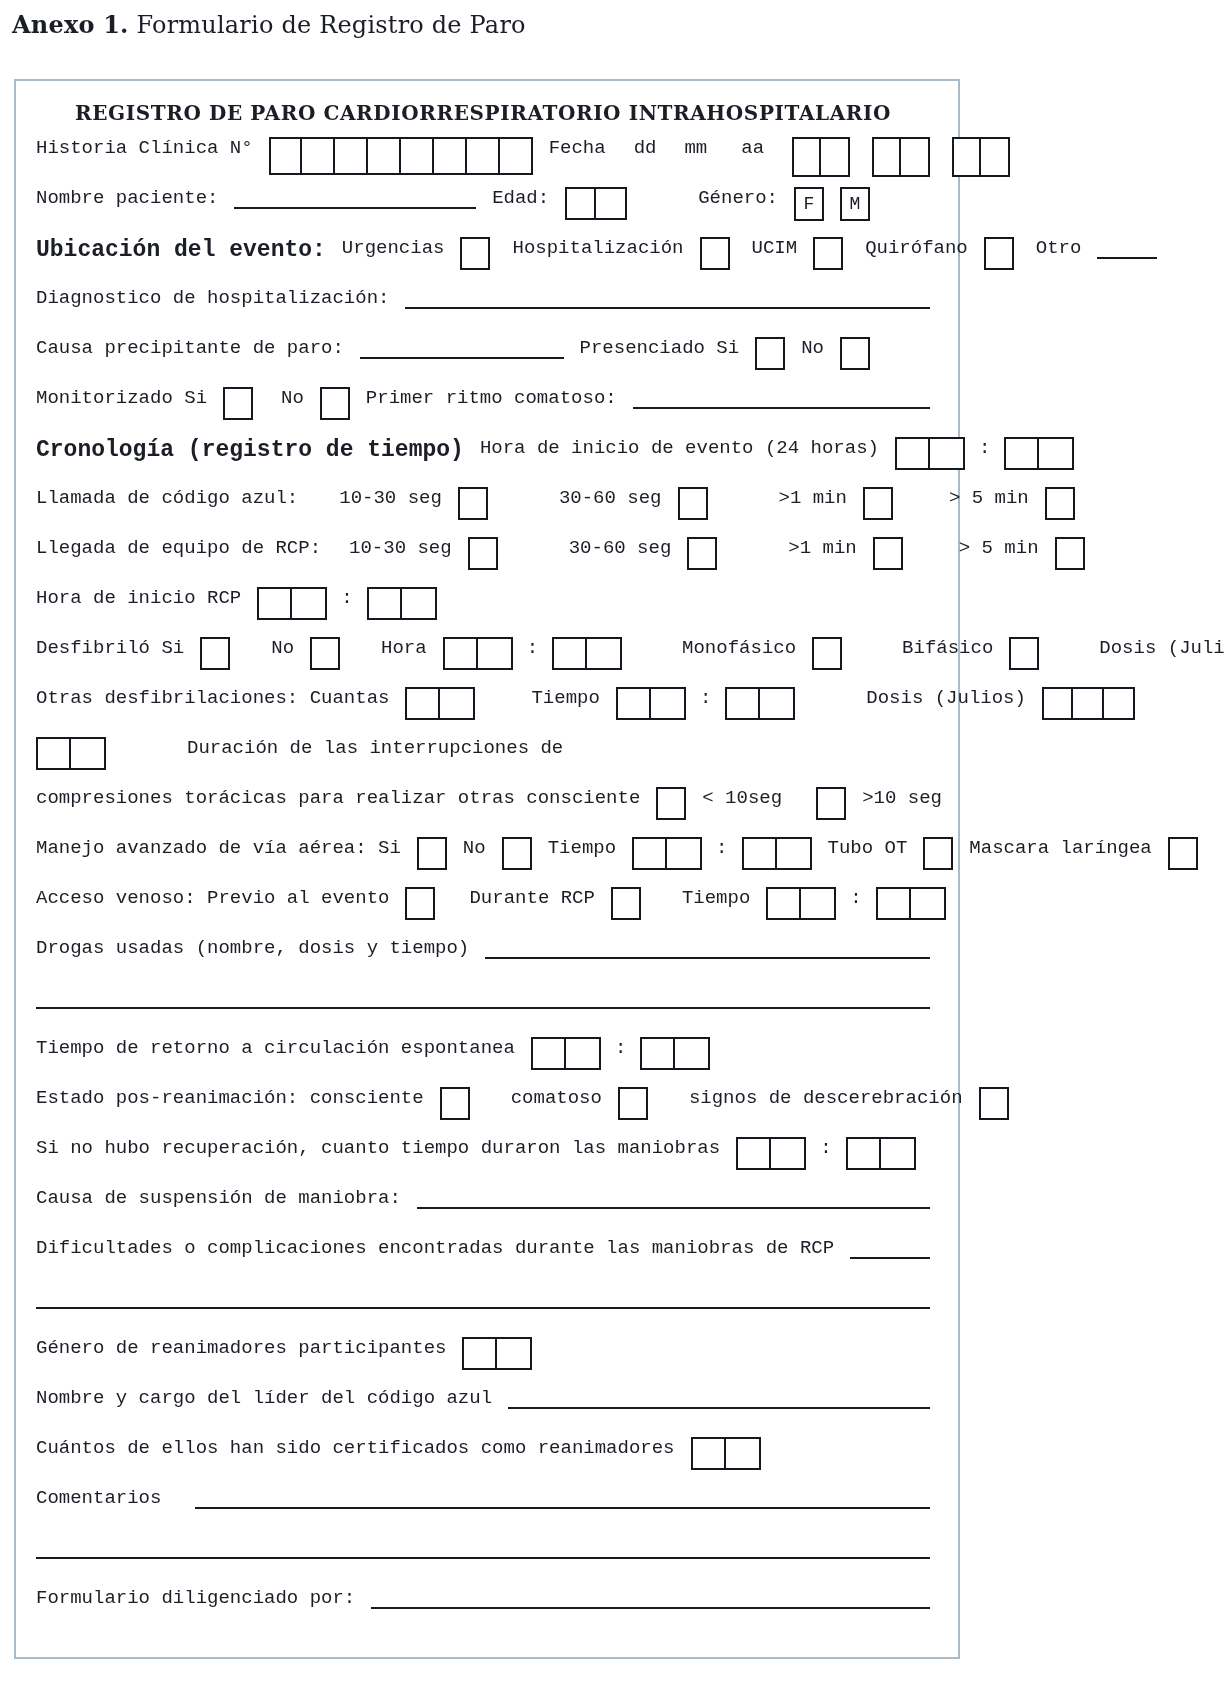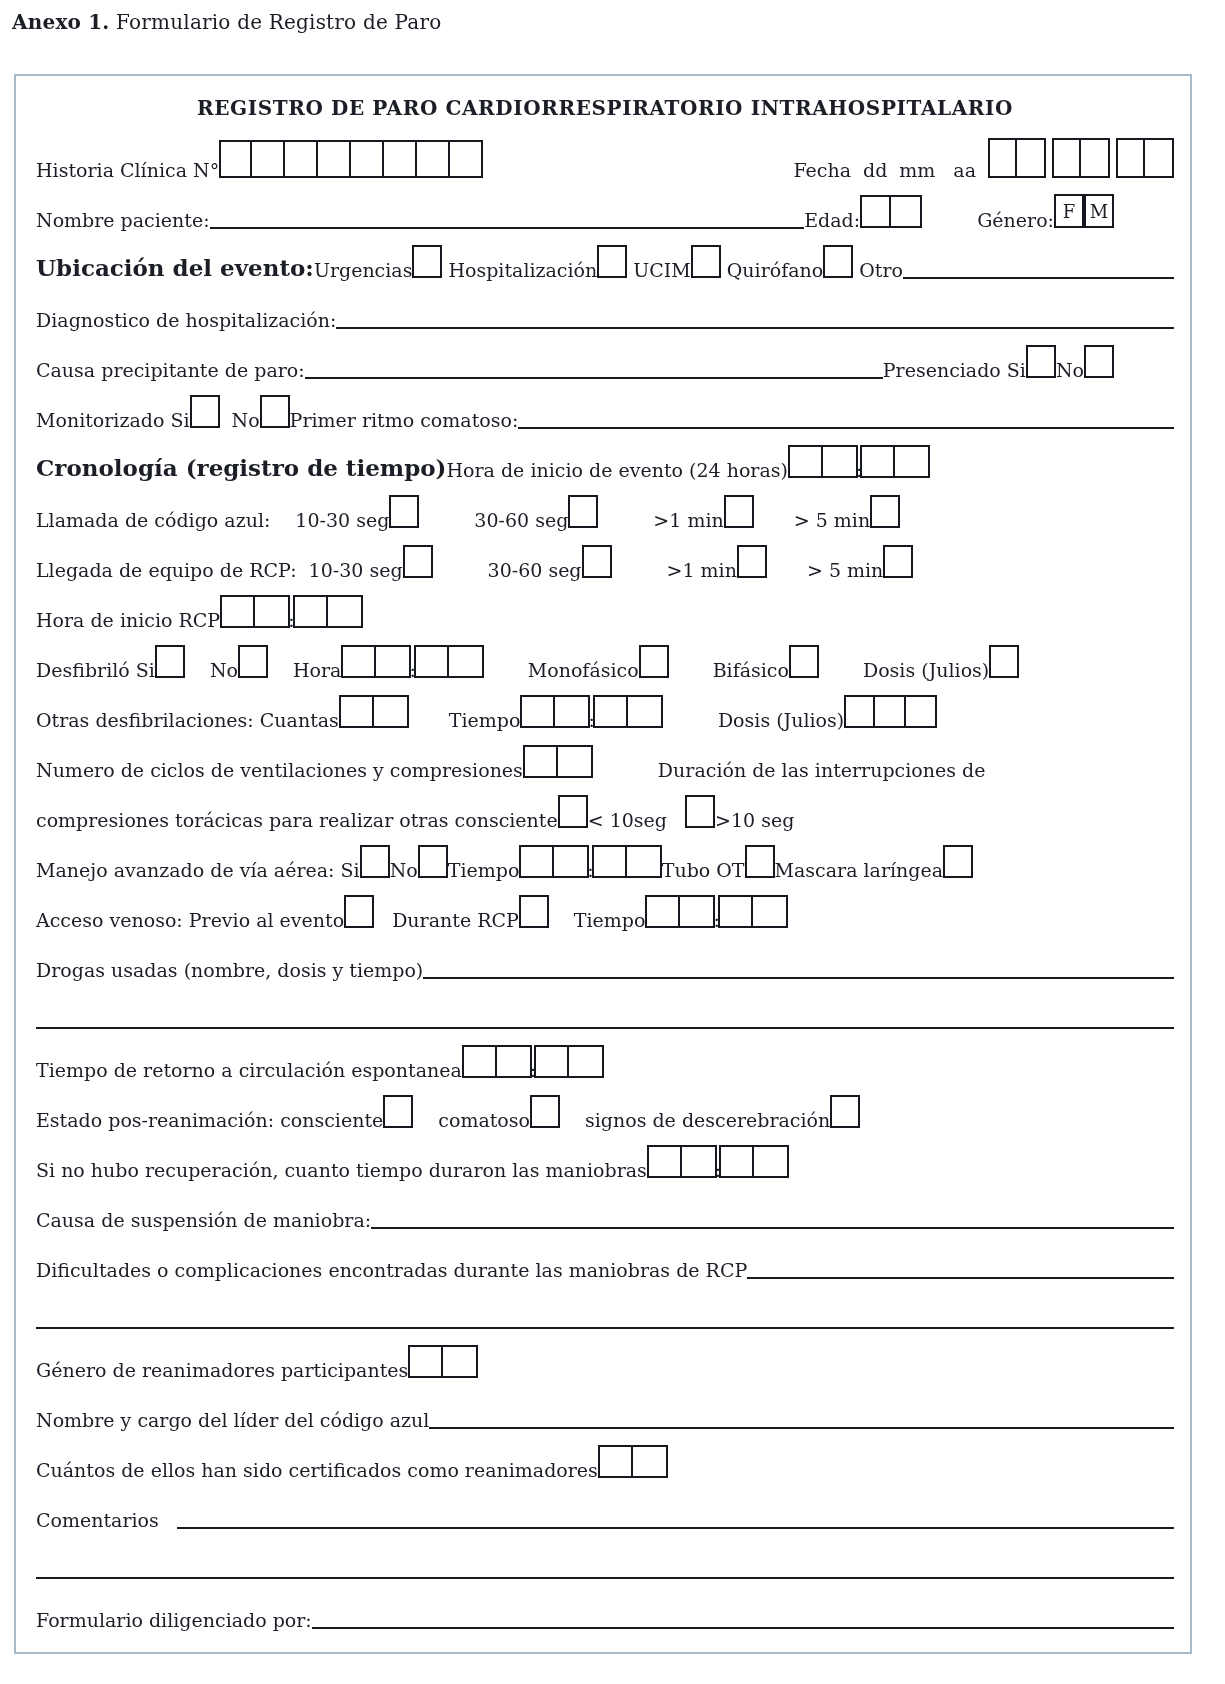--- a/index.html
+++ b/index.html
@@ -5,45 +5,46 @@
   * { box-sizing: border-box; margin: 0; padding: 0; }
   html,body { background:#ffffff; }
   body {
     width:1225px; height:1684px;
     font-family:"DejaVu Serif","Liberation Serif",serif;
     color:#1b1e26;
     position:relative;
   }
   .annex {
     padding:10px 3px 0 12px;
-    font-size:20px;
+    font-size:24px;
     letter-spacing:.2px;
   }
   .annex b { font-weight:bold; }
   .form-box {
     margin:40px 0 0 14px;
-    width:1178px;
+    width:946px;
     height:1580px;
     border:2px solid #a9bbc9;
-    padding:14px 16px 20px 20px;
+    padding:14px 28px 20px 20px;
   }
   .form-title {
     text-align:center;
     font-weight:bold;
     font-size:20px;
     letter-spacing:.6px;
     padding:6px 0 2px 0;
     height:42px;
   }
   .row {
     display:flex;
-    align-items:flex-end;
+    align-items:flex-start;
     height:50px;
-    gap:0;
+    gap:16px;
     white-space:nowrap;
+    font-family:Liberation Mono, monospace;
   }
   .t { font-size:19px; line-height:1.2; }
   .b { font-size:23px; line-height:1.2; font-weight:bold; }
   
   .cb {
     width:30px; height:33px;
     border:2px solid #15181e;
     margin-bottom:4px;
     flex:none;
     background:#fff;
@@ -263,21 +264,20 @@
       </div>
     <span class="t m55">Dosis (Julios)</span>
     <div class="cg small">
         <div class="c"></div>
         <div class="c"></div>
         <div class="c"></div>
       </div>
   </div>
 
   <div class="row">
-    <span class="t">Numero de ciclos de ventilaciones y compresiones</span>
     <div class="cg">
         <div class="c"></div>
         <div class="c"></div>
       </div>
     <span class="t m65">Duración de las interrupciones de</span>
   </div>
 
   <div class="row">
     <span class="t">compresiones torácicas para realizar otras consciente</span>
     <div class="cb"></div>

